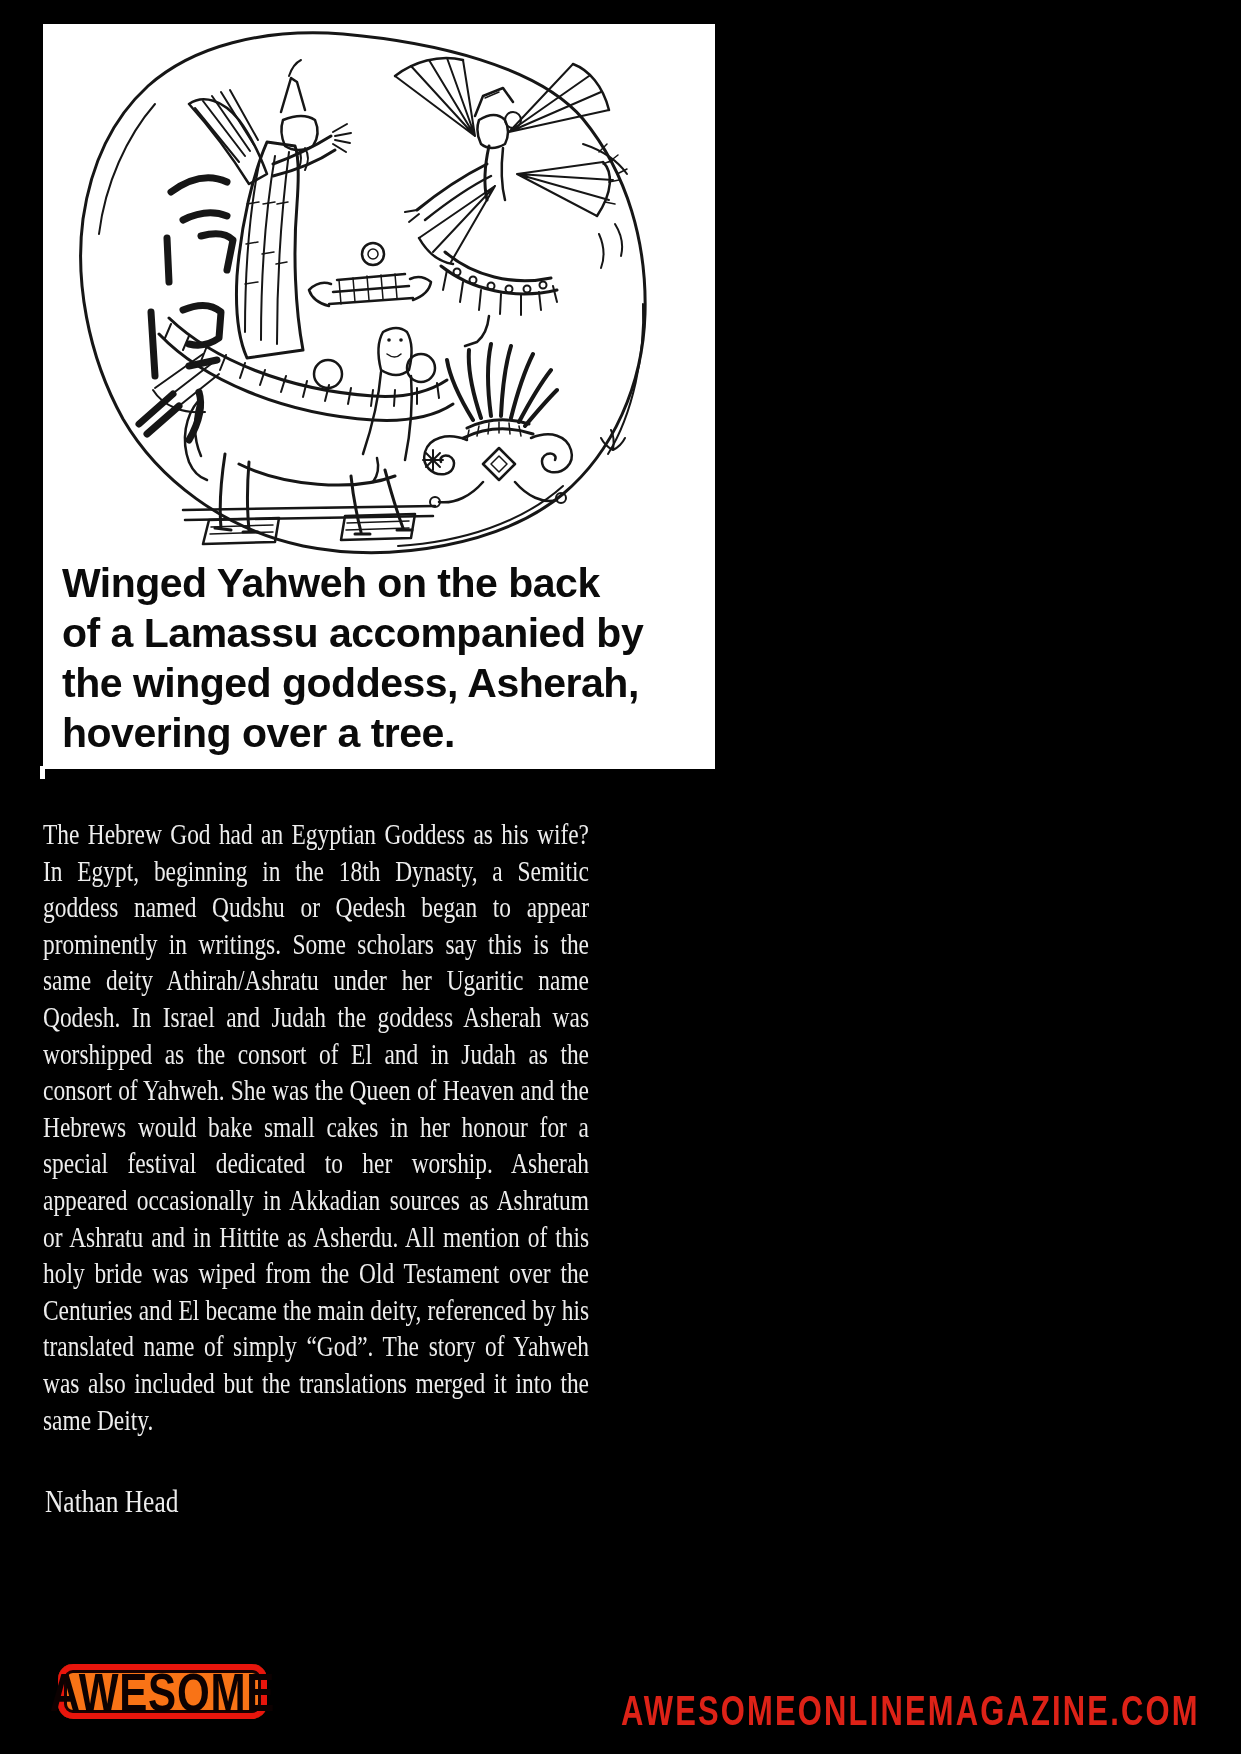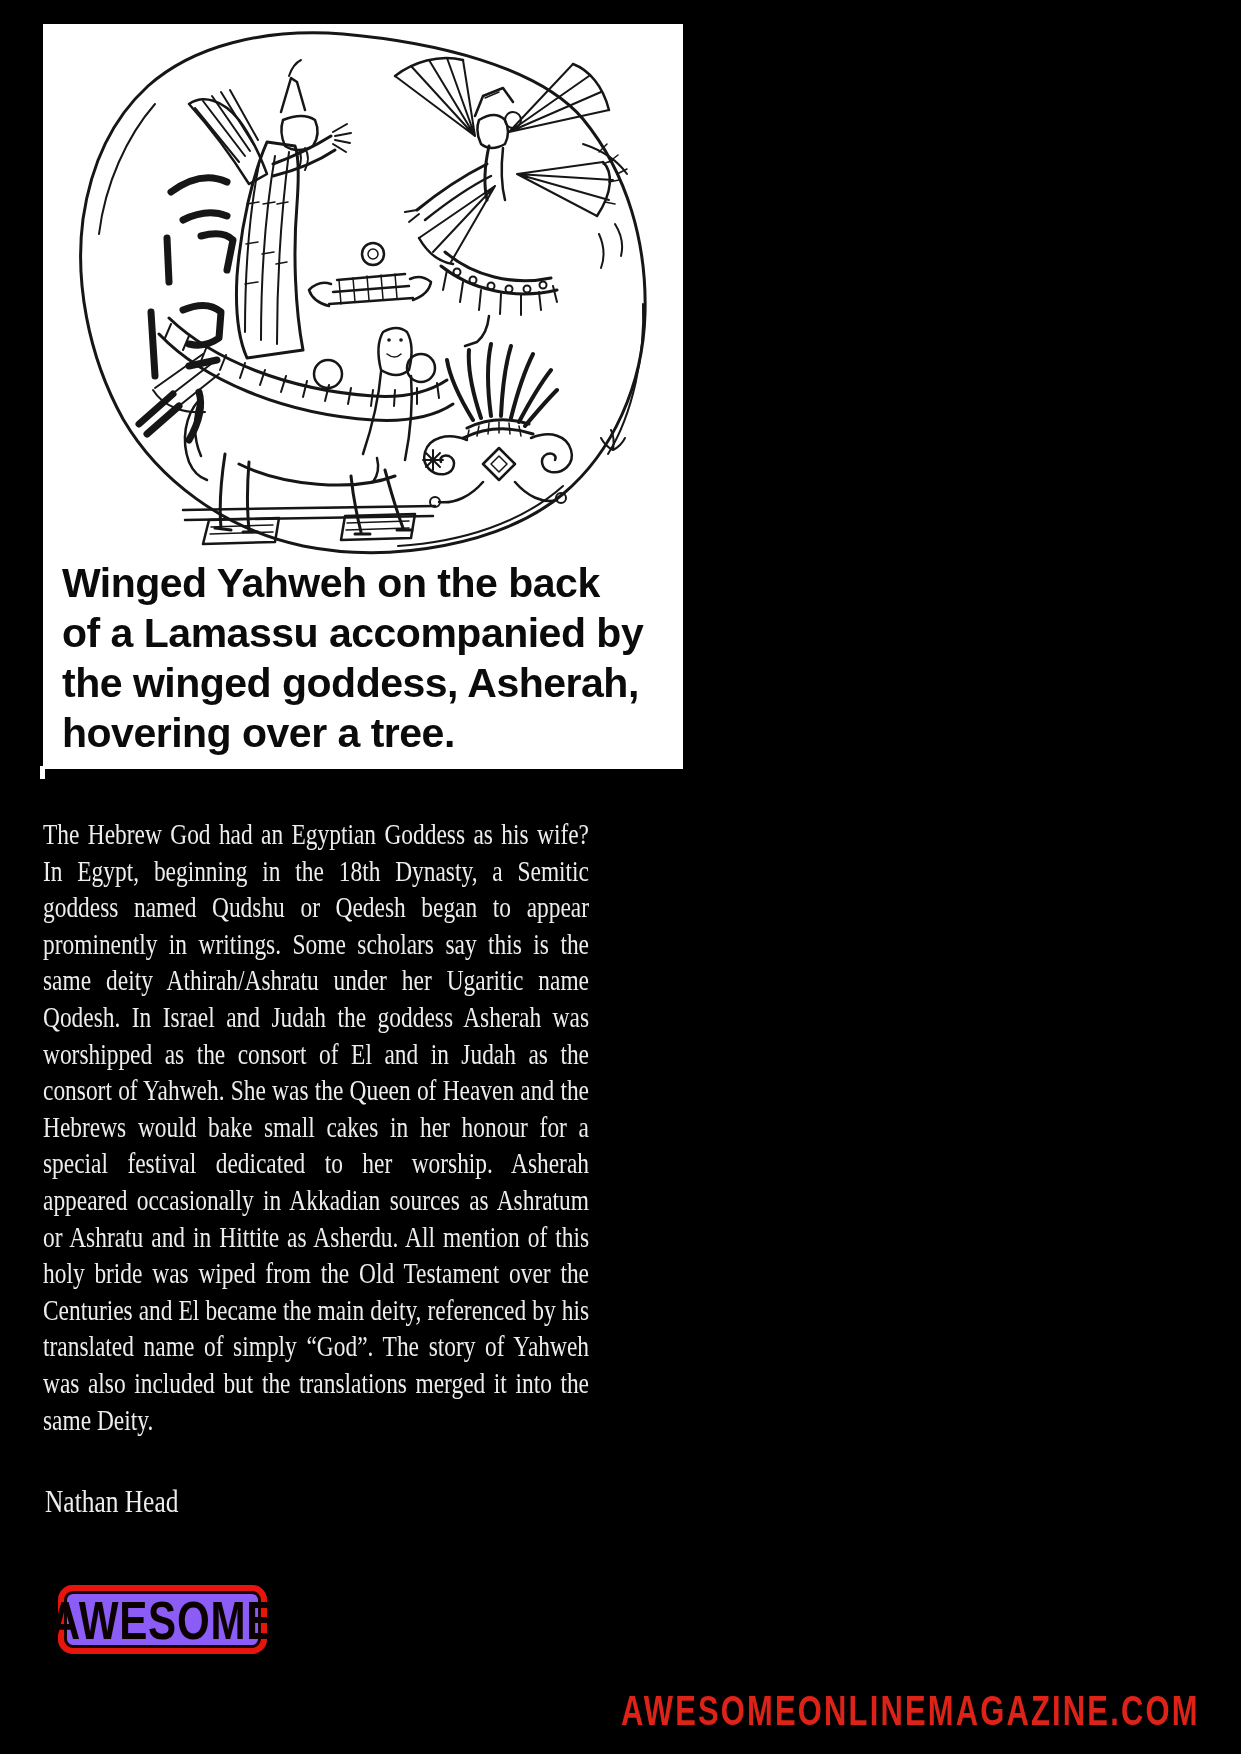--- a/index.html
+++ b/index.html
@@ -1,34 +1,34 @@
 <!DOCTYPE html>
 <html><head>
 <meta charset="utf-8">
 <style>
   html,body{margin:0;padding:0;background:#000;}
   .page{position:relative;width:1241px;height:1754px;background:#000;overflow:hidden;
         font-family:"Liberation Sans",sans-serif;}
   
-  .figure-box{position:absolute;left:43px;top:24px;width:640px;height:745px;background:#ffffff;margin:0;}
+  .figure-box{position:absolute;left:43px;top:24px;width:640px;height:745px;background:#ffffff;margin:0;padding-left:32px;}
   .seal-art{position:absolute;left:0;top:0;width:640px;height:545px;}
   .seal-art svg{display:block;width:100%;height:100%;}
   .caption{position:absolute;left:19px;top:534px;width:606px;
            font-family:"Liberation Sans",sans-serif;font-weight:700;
            font-size:41px;line-height:50px;color:#0b0b0b;white-space:pre-line;letter-spacing:-0.5px;}
   .notch{position:absolute;left:40px;top:766px;width:5px;height:13px;background:#fff;}
   
   .article{position:absolute;left:43px;top:816px;width:700px;}
   .article-text{margin:0;width:700px;transform:scaleX(0.78);transform-origin:0 0;
                 font-family:"Liberation Serif",serif;font-size:30px;line-height:36.6px;
                 text-align:justify;color:#ededed;}
   .author{position:absolute;left:45px;top:1484px;margin:0;transform:scaleX(0.82);transform-origin:0 0;
           font-family:"Liberation Serif",serif;font-size:31px;color:#ededed;white-space:nowrap;}
   
-  .logo{position:absolute;left:58px;top:1585px;width:209px;height:69px;background:#8b5cf6;
+  .logo{position:absolute;left:58px;top:1664px;width:209px;height:55px;background:#f97316;
         border-radius:15px;display:flex;align-items:center;justify-content:center;
         box-shadow:inset 0 0 0 6px #e8150c, inset 0 0 0 9px #180101;}
   .logo-text{font-family:"Liberation Sans",sans-serif;font-weight:700;font-size:54px;color:#0c0101;
              transform:scaleX(0.78);letter-spacing:1px;line-height:1;}
   .site-url{position:absolute;top:1686px;right:41px;margin:0;
             font-family:"Liberation Sans",sans-serif;font-weight:700;font-size:43px;
             letter-spacing:3px;color:#dd2217;transform:scaleX(0.72);transform-origin:100% 50%;
             white-space:nowrap;}
 </style>
 </head>

